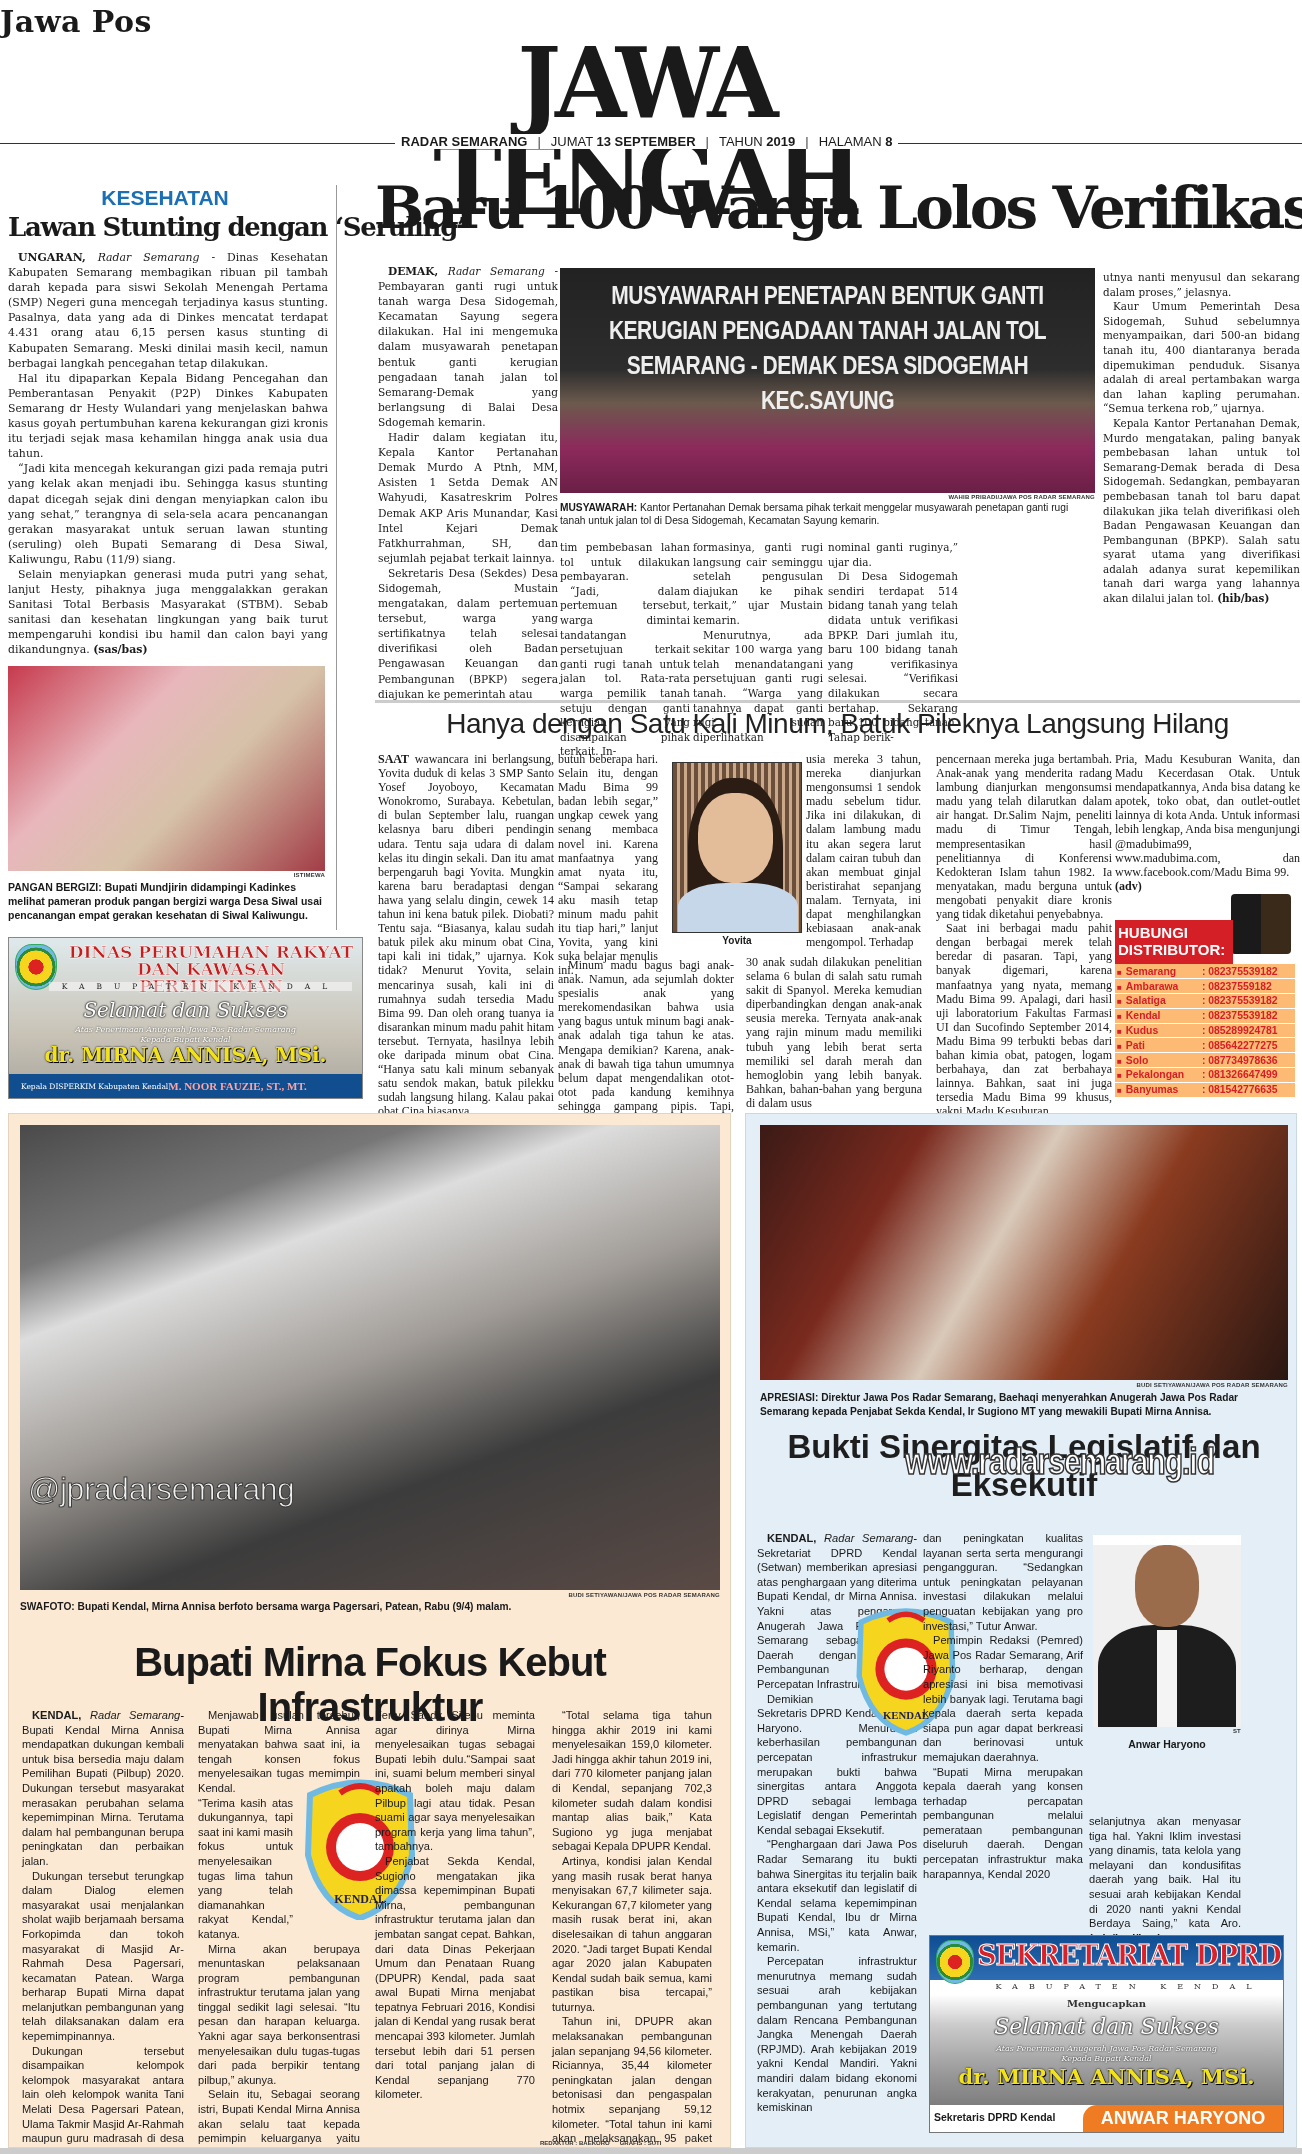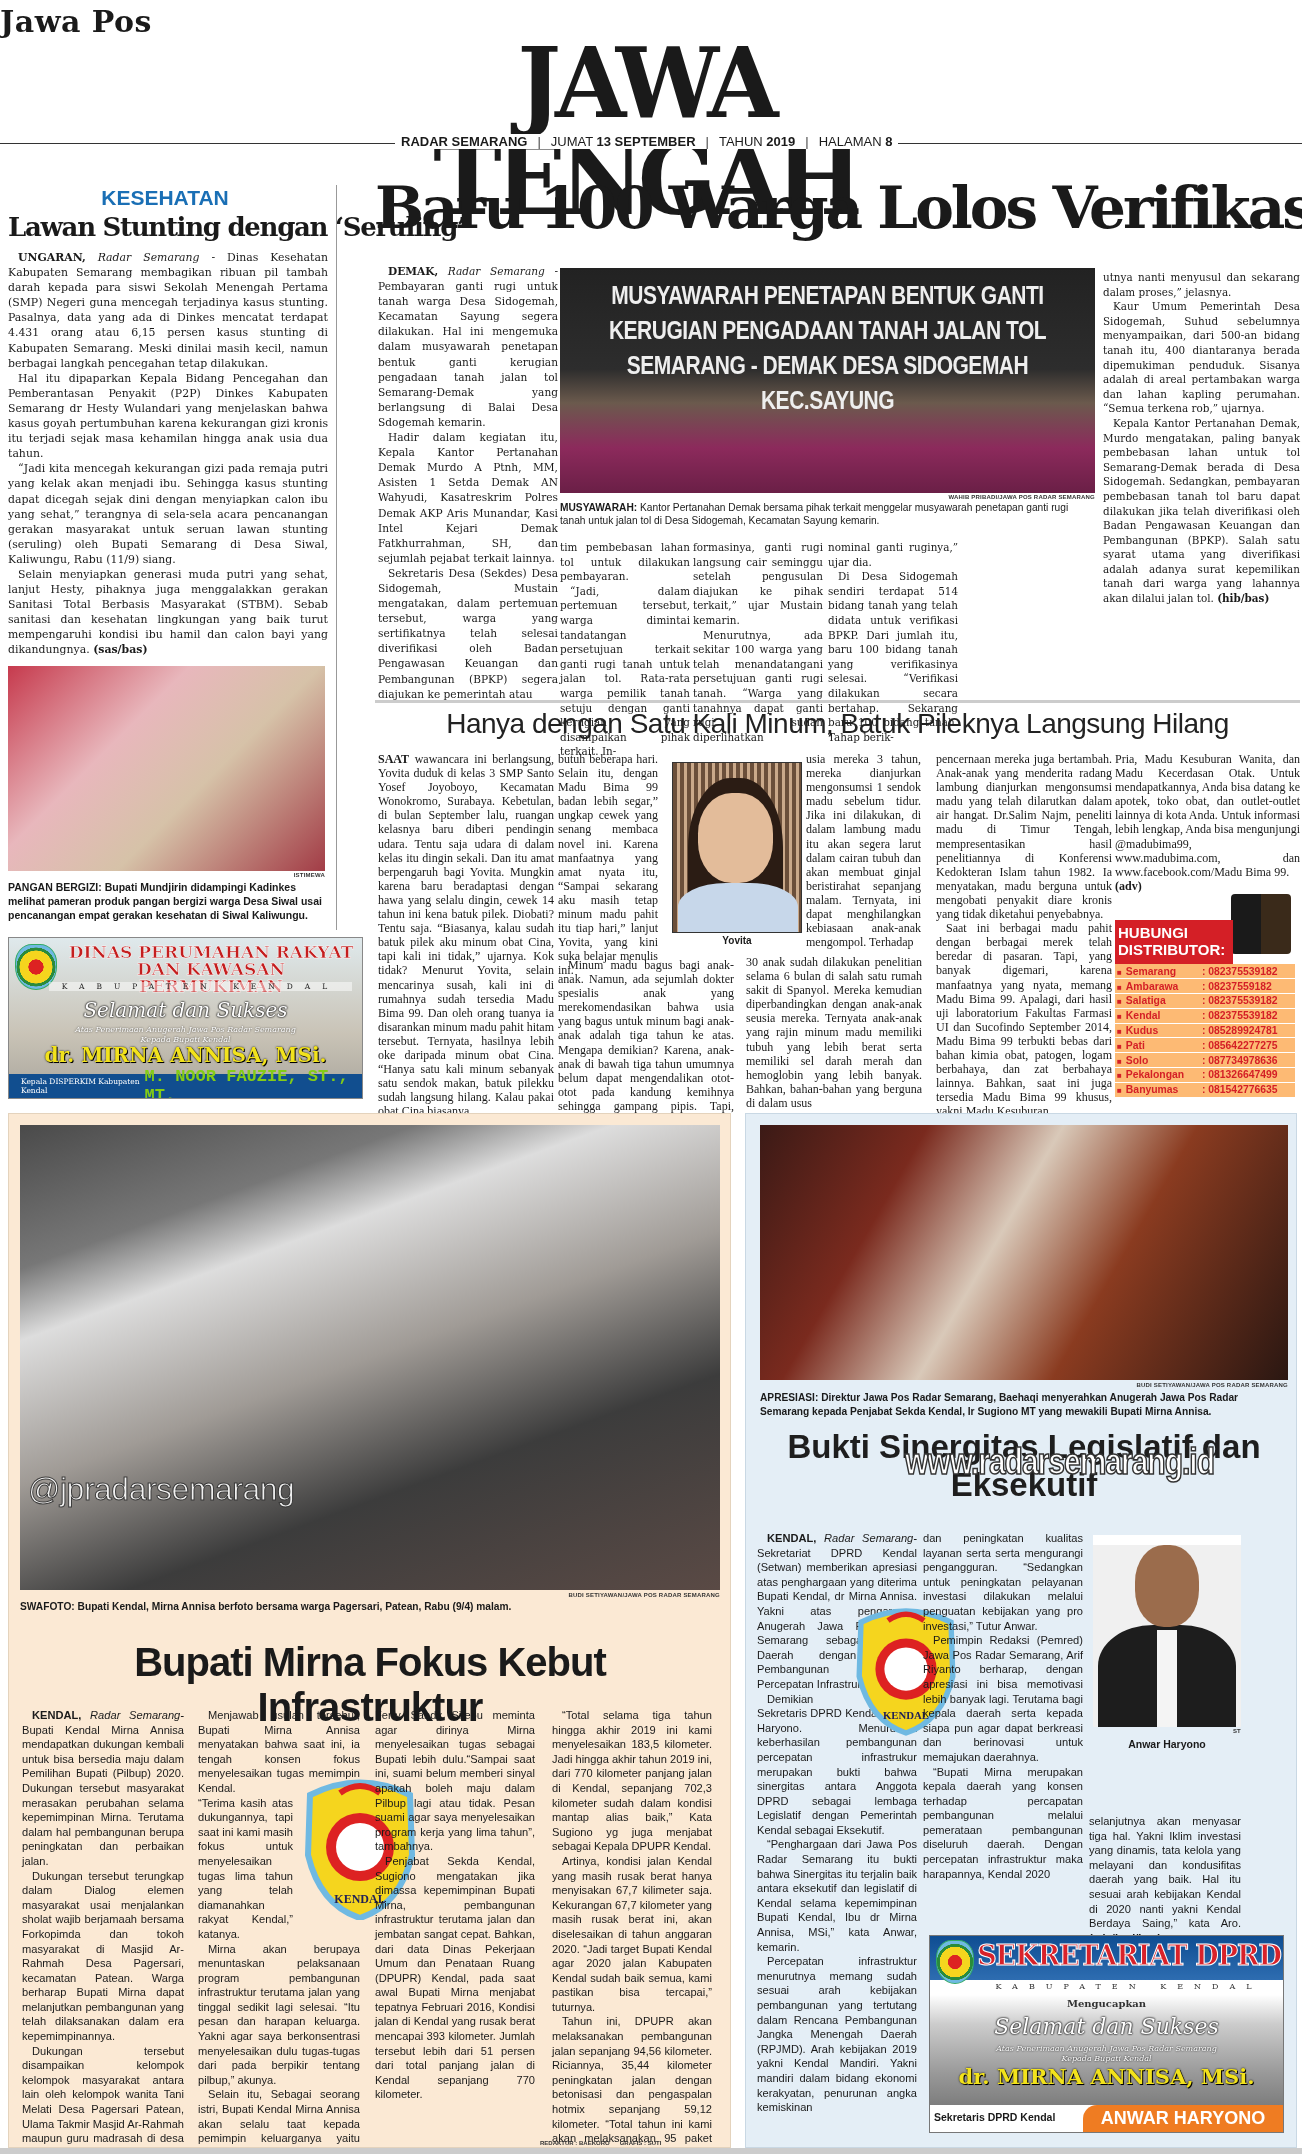--- a/index.html
+++ b/index.html
@@ -27,21 +27,21 @@
 #kes-cap{left:8px;top:880px;width:317px;font-size:10.5px;line-height:14px}
 
 #dinas{left:8px;top:937px;width:355px;height:162px;background:linear-gradient(180deg,#dfe9ec 0%,#c9c3b6 60%,#a8a59c 100%);border:1px solid #888;overflow:hidden}
 #dinas .t1{position:absolute;left:55px;right:4px;top:6px;text-align:center;color:#c41e1e;font-size:17px;line-height:17px;font-weight:bold;font-family:"DejaVu Serif",serif;-webkit-text-stroke:0.5px #fff}
 #dinas .kab{position:absolute;left:40px;right:10px;top:44px;text-align:center;font-size:7.5px;letter-spacing:12px;color:#222;background:rgba(255,255,255,.5)}
 #dinas .sel{position:absolute;left:0;right:0;top:60px;text-align:center;font-size:20px;color:#fff;font-family:"DejaVu Serif",serif;font-style:italic;text-shadow:0 0 2px #000,0 0 2px #000}
 #dinas .atas{position:absolute;left:0;right:0;top:87px;text-align:center;font-size:8px;line-height:10px;color:#fff;font-style:italic;text-shadow:0 0 2px #333}
 #dinas .nm{position:absolute;left:0;right:0;top:105px;text-align:center;font-size:20px;color:#f2e21c;font-weight:bold;font-family:"DejaVu Serif",serif;text-shadow:0 0 2px #000,1px 1px 0 #000}
 #dinas .foot{position:absolute;left:0;right:0;bottom:0;height:24px;background:#114e8f;display:flex;align-items:center;padding:0 12px}
 #dinas .foot .k{font-size:7.5px;color:#fff}
-#dinas .foot .n{font-size:17px;font-weight:bold;color:#84cc16;font-family:Liberation Mono, monospace}
+#dinas .foot .n{font-size:11px;font-weight:bold;color:#fca5a5;font-family:Liberation Serif, serif}
 .logo{position:absolute;border-radius:40% 40% 50% 50%;background:radial-gradient(circle,#d22 0 25%,#f5d51e 26% 55%,#2a8b3b 56% 65%,#6fb9e2 66%);border:1px solid #3a6}
 
 #main-title{left:375px;top:176px;width:925px;font-size:58px;line-height:64px;font-weight:bold;font-family:"DejaVu Serif",serif;letter-spacing:-3px;white-space:nowrap}
 #main-c1{left:378px;top:264px;width:180px;font-size:10.6px;line-height:15.1px}
 #main-photo{left:560px;top:268px;width:535px;height:225px;background:linear-gradient(180deg,#222 0%,#2d2d2d 45%,#6b5a4d 60%,#8c2a5c 80%,#6a1f46 100%)}
 #main-photo .ban{position:absolute;left:12px;right:12px;top:10px;color:#eee;font-family:"Liberation Sans",sans-serif;font-weight:bold;font-size:21px;line-height:29px;text-align:center;letter-spacing:-.5px;transform:scaleY(1.2);transform-origin:top}
 #main-credit{left:560px;top:494px;width:535px}
 #main-cap{left:560px;top:501px;width:535px;font-size:10.2px;line-height:13px}
 #main-c2{left:560px;top:540px;width:130px}
 #main-c3{left:693px;top:540px;width:130px}
@@ -282,21 +282,21 @@
     <circle cx="60" cy="72" r="24" fill="#fff"></circle>
     <path d="M40 18 Q60 4 80 18" stroke="#d22" stroke-width="6" fill="none"></path>
     <text x="60" y="128" font-size="12" text-anchor="middle" font-family="Liberation Serif,serif" font-weight="bold" fill="#225">KENDAL</text>
   </svg>
 </div>
 <div class="abs kd" id="swa-c3">
   <p style="padding-left:0">Ferry Sandy Sitepu meminta agar dirinya Mirna menyelesaikan tugas sebagai Bupati lebih dulu.“Sampai saat ini, suami belum memberi sinyal apakah boleh maju dalam Pilbup lagi atau tidak. Pesan suami agar saya menyelesaikan program kerja yang lima tahun”, tambahnya.</p>
   <p style="text-indent:10px">Penjabat Sekda Kendal, Sugiono mengatakan jika dimassa kepemimpinan Bupati Mirna, pembangunan infrastruktur terutama jalan dan jembatan sangat cepat. Bahkan, dari data Dinas Pekerjaan Umum dan Penataan Ruang (DPUPR) Kendal, pada saat awal Bupati Mirna menjabat tepatnya Februari 2016, Kondisi jalan di Kendal yang rusak berat mencapai 393 kilometer. Jumlah tersebut lebih dari 51 persen dari total panjang jalan di Kendal sepanjang 770 kilometer.</p>
 </div>
 <div class="abs kd" id="swa-c4">
-  <p style="text-indent:10px">“Total selama tiga tahun hingga akhir 2019 ini kami menyelesaikan 183,5 kilometer. Jadi hingga akhir tahun 2019 ini, dari 770 kilometer panjang jalan di Kendal, sepanjang 702,3 kilometer sudah dalam kondisi mantap alias baik,” Kata Sugiono yg juga menjabat sebagai Kepala DPUPR Kendal.</p>
+  <p style="text-indent:10px">“Total selama tiga tahun hingga akhir 2019 ini kami menyelesaikan 159,0 kilometer. Jadi hingga akhir tahun 2019 ini, dari 770 kilometer panjang jalan di Kendal, sepanjang 702,3 kilometer sudah dalam kondisi mantap alias baik,” Kata Sugiono yg juga menjabat sebagai Kepala DPUPR Kendal.</p>
   <p style="text-indent:10px">Artinya, kondisi jalan Kendal yang masih rusak berat hanya menyisakan 67,7 kilimeter saja. Kekurangan 67,7 kilometer yang masih rusak berat ini, akan diselesaikan di tahun anggaran 2020. “Jadi target Bupati Kendal agar 2020 jalan Kabupaten Kendal sudah baik semua, kami pastikan bisa tercapai,” tuturnya.</p>
   <p style="text-indent:10px"><span>Tahun ini, DPUPR akan melaksanakan pembangunan jalan sepanjang 94,56 kilometer. Riciannya, 35,44 kilometer peningkatan jalan dengan betonisasi dan pengaspalan hotmix sepanjang 59,12 kilometer. “Total tahun ini kami akan melaksanakan 95 paket pekerjaan,” paparnya.</span> </p>
 </div>
 
 <div class="abs" id="apr-bg"></div>
 <div class="abs photo" id="apr-photo"></div>
 <div class="abs credit" id="apr-credit">BUDI SETIYAWAN/JAWA POS RADAR SEMARANG</div>
 <div class="abs cap" id="apr-cap"><span>APRESIASI:</span> <span>Direktur Jawa Pos Radar Semarang, Baehaqi menyerahkan Anugerah Jawa Pos Radar Semarang kepada Penjabat Sekda Kendal, Ir Sugiono MT yang mewakili Bupati Mirna Annisa.</span></div>
 <div class="abs" id="apr-title">Bukti Sinergitas Legislatif dan Eksekutif</div>
 <div class="abs" id="apr-wm">www.radarsemarang.id</div>

